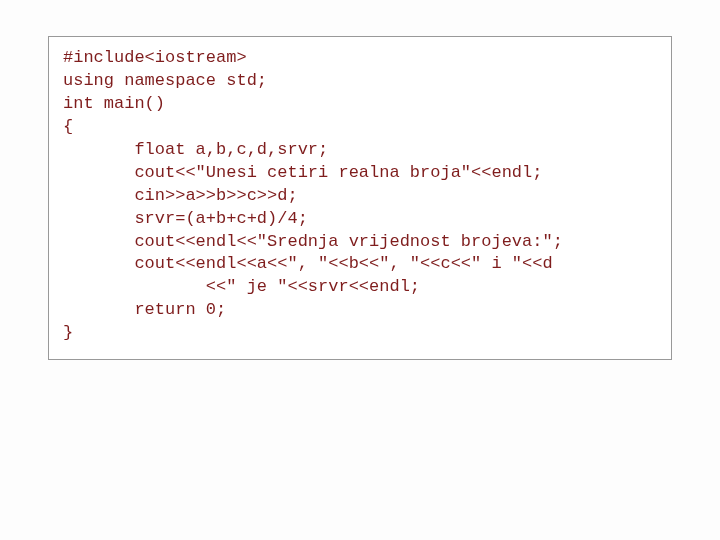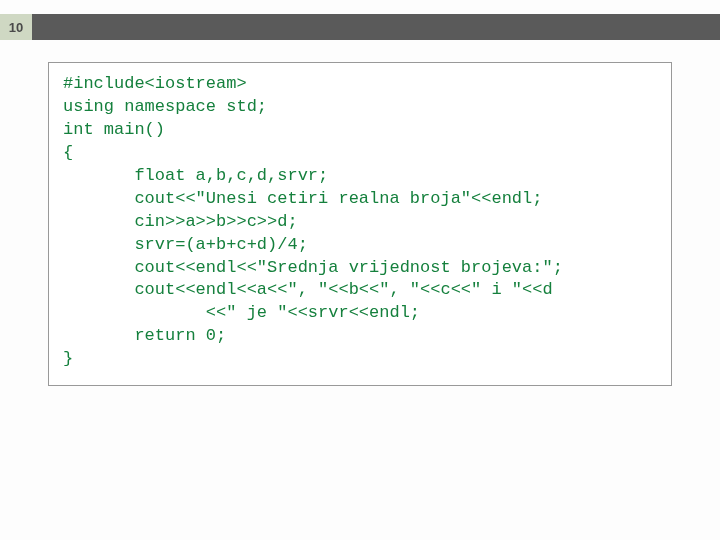--- a/index.html
+++ b/index.html
@@ -44,34 +44,30 @@
     background: #5a5a5a;
   }
   .code-box {
     margin: 22px 48px 0 48px;
     border: 1px solid #999;
     background: #fff;
     padding: 10px 14px 14px 14px;
     font-family: Consolas, "Courier New", monospace;
     font-size: 17px;
     line-height: 1.35;
-    color: #15803d;
+    color: #7f1d1d;
     white-space: pre;
     overflow: hidden;
   }
 </style>
 </head>
 <body>
 
 <div class="slide">
 
-  <div class="bar-row">
-    <div class="bar-num">10</div>
-    <div class="bar-fill"></div>
-  </div>
 
   <div class="code-box">#include&lt;iostream&gt;
 using namespace std;
 int main()
 {
        float a,b,c,d,srvr;
        cout&lt;&lt;"Unesi cetiri realna broja"&lt;&lt;endl;
        cin&gt;&gt;a&gt;&gt;b&gt;&gt;c&gt;&gt;d;
        srvr=(a+b+c+d)/4;
        cout&lt;&lt;endl&lt;&lt;"Srednja vrijednost brojeva:";

